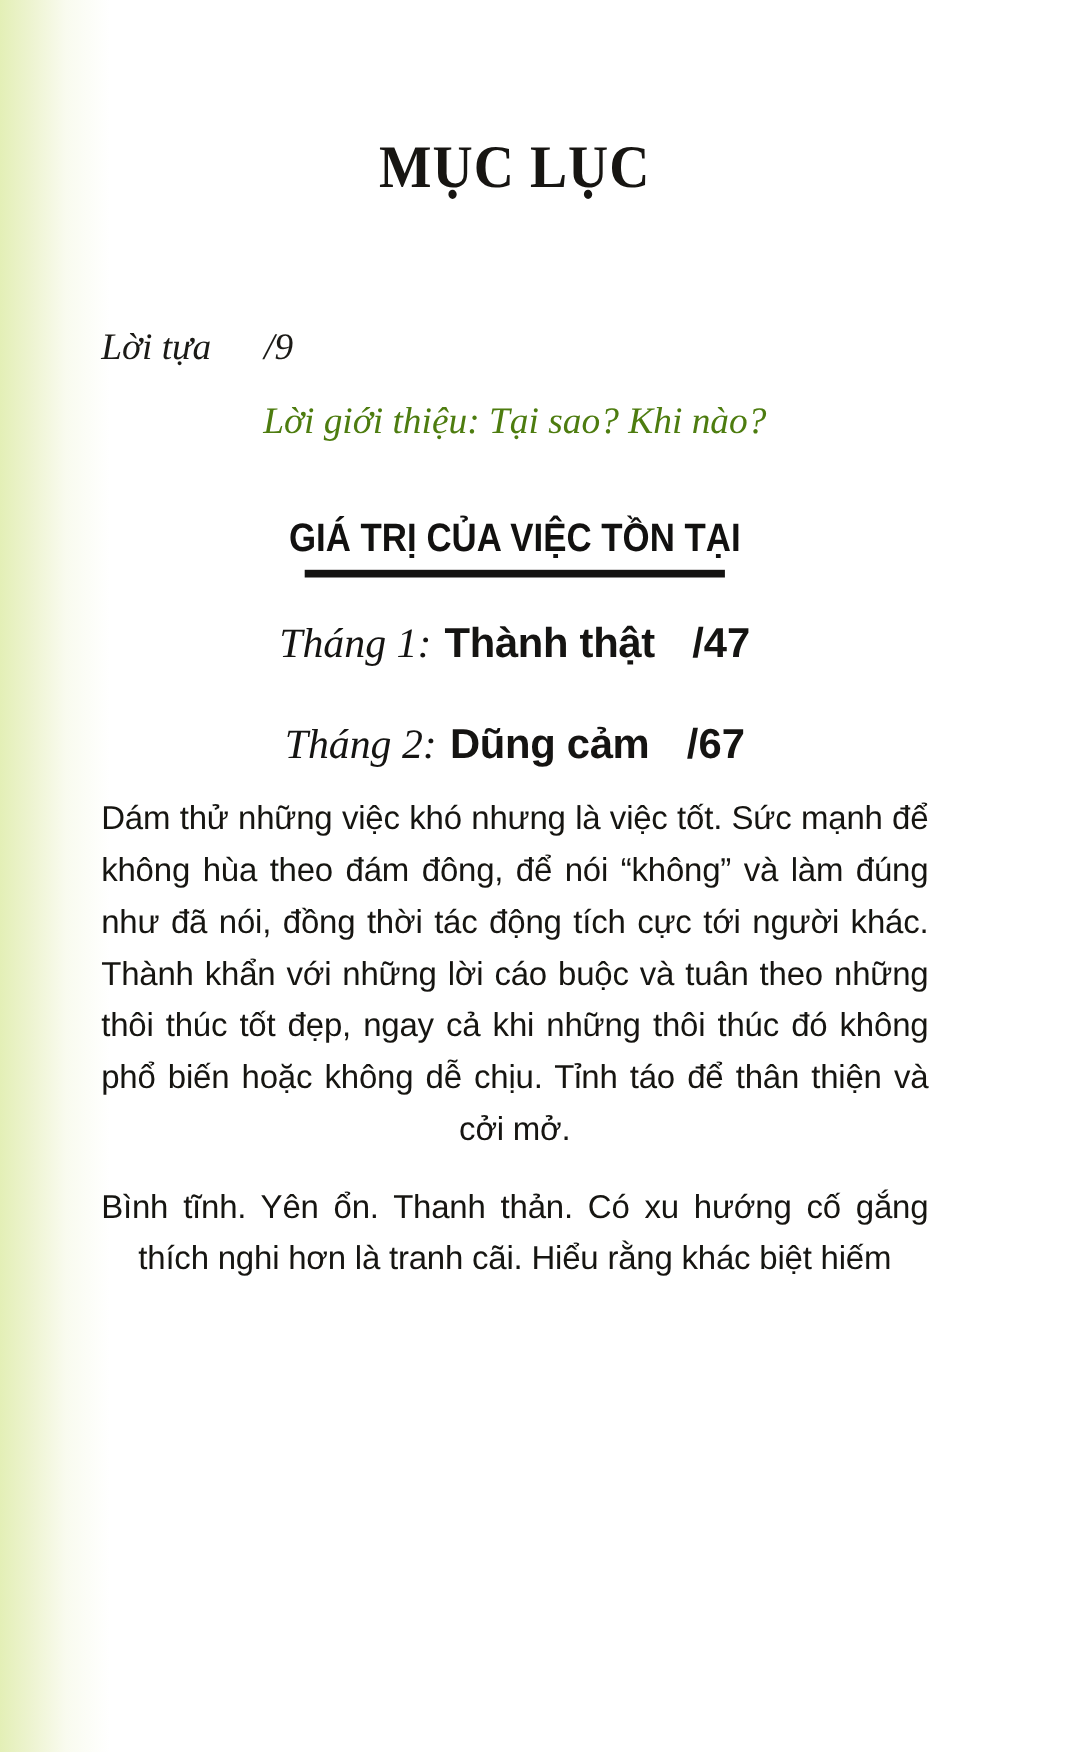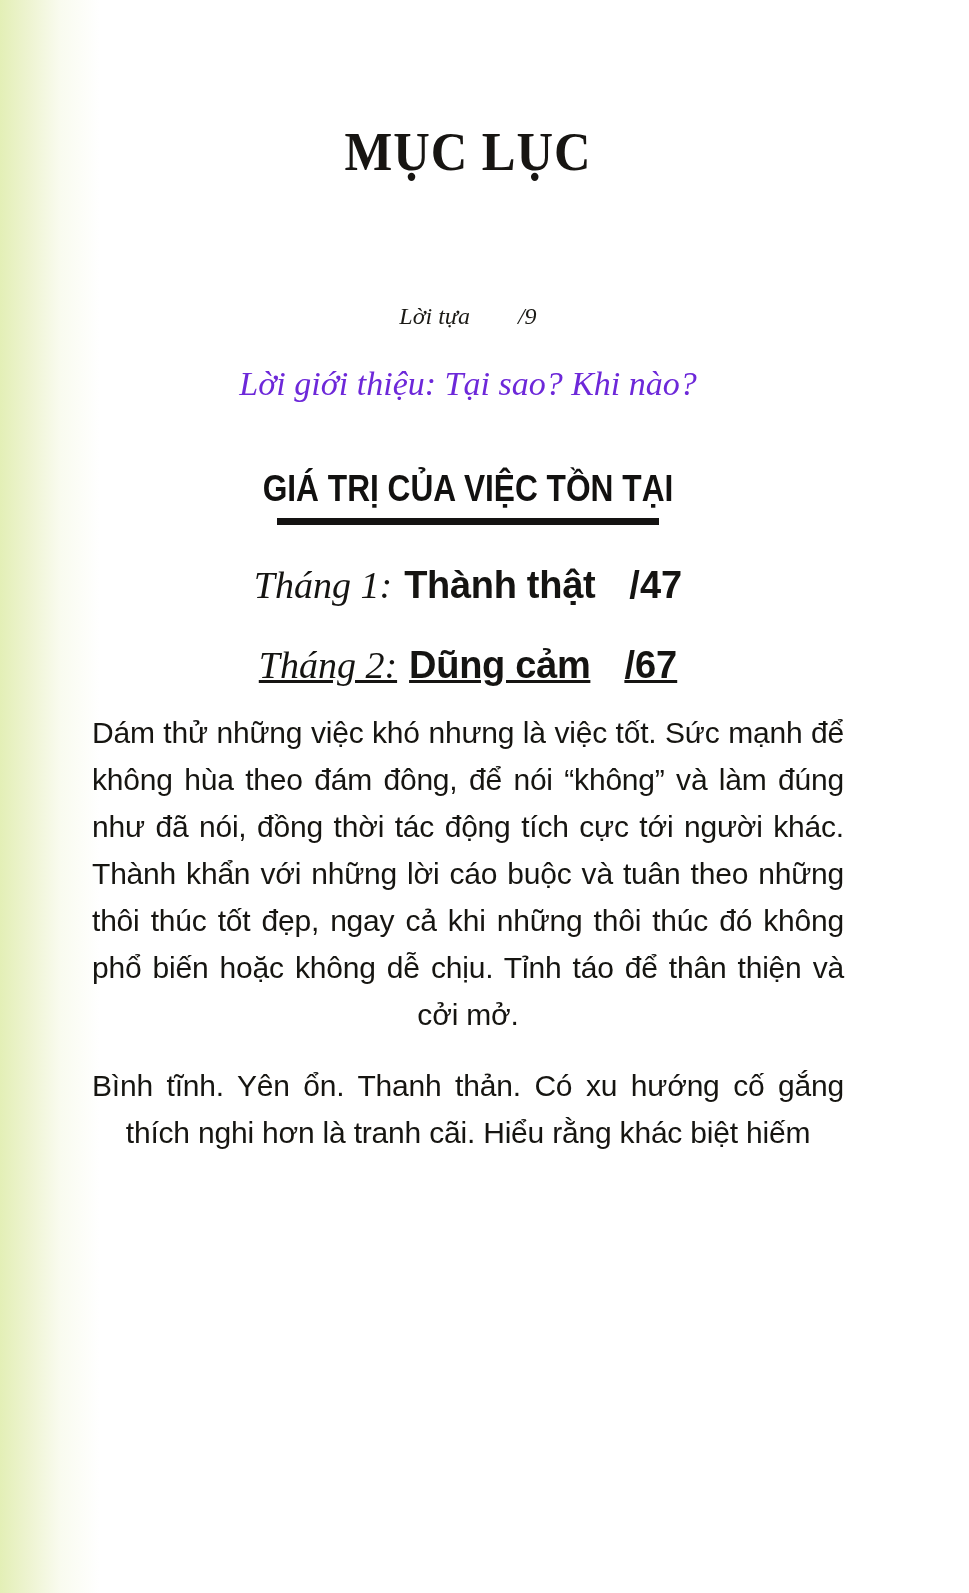--- a/index.html
+++ b/index.html
@@ -37,33 +37,32 @@
     letter-spacing: 1px;
     transform: scaleX(0.92);
     color: #171512;
   }
   .serif-italic {
     font-family: "Liberation Serif", serif;
     font-style: italic;
   }
   .preface-row {
     margin-top: 116px;
-    text-align: center;
-    font-size: 24px;
+    font-size: 34px;
     line-height: 40px;
     color: #1b1a16;
   }
   .gap-lg { display: inline-block; width: 48px; }
   .gap-md { display: inline-block; width: 34px; }
   .intro-block {
     margin-top: 24px;
     text-align: center;
     font-size: 34px;
     line-height: 47px;
-    color: #6d28d9;
+    color: #4d7c0f;
   }
   .section-head-wrap { margin-top: 64px; }
   .section-heading {
     text-align: center;
     font-weight: bold;
     font-size: 36px;
     line-height: 36px;
     letter-spacing: 0px;
     transform: scaleX(0.88);
     color: #121110;
@@ -74,21 +73,21 @@
     background: #141312;
     margin: 11px auto 0 auto;
   }
   .chapter-row {
     text-align: center;
     font-size: 38px;
     line-height: 40px;
     color: #151412;
   }
   .row-1 { margin-top: 40px; }
-  .row-2 { margin-top: 40px; text-decoration: underline; }
+  .row-2 { margin-top: 52px; }
   .row-3 { margin-top: 38px; }
   .chapter-prefix {
     font-family: "Liberation Serif", serif;
     font-style: italic;
     margin-right: 12px;
   }
   .chapter-title {
     font-weight: bold;
     letter-spacing: -0.3px;
   }

